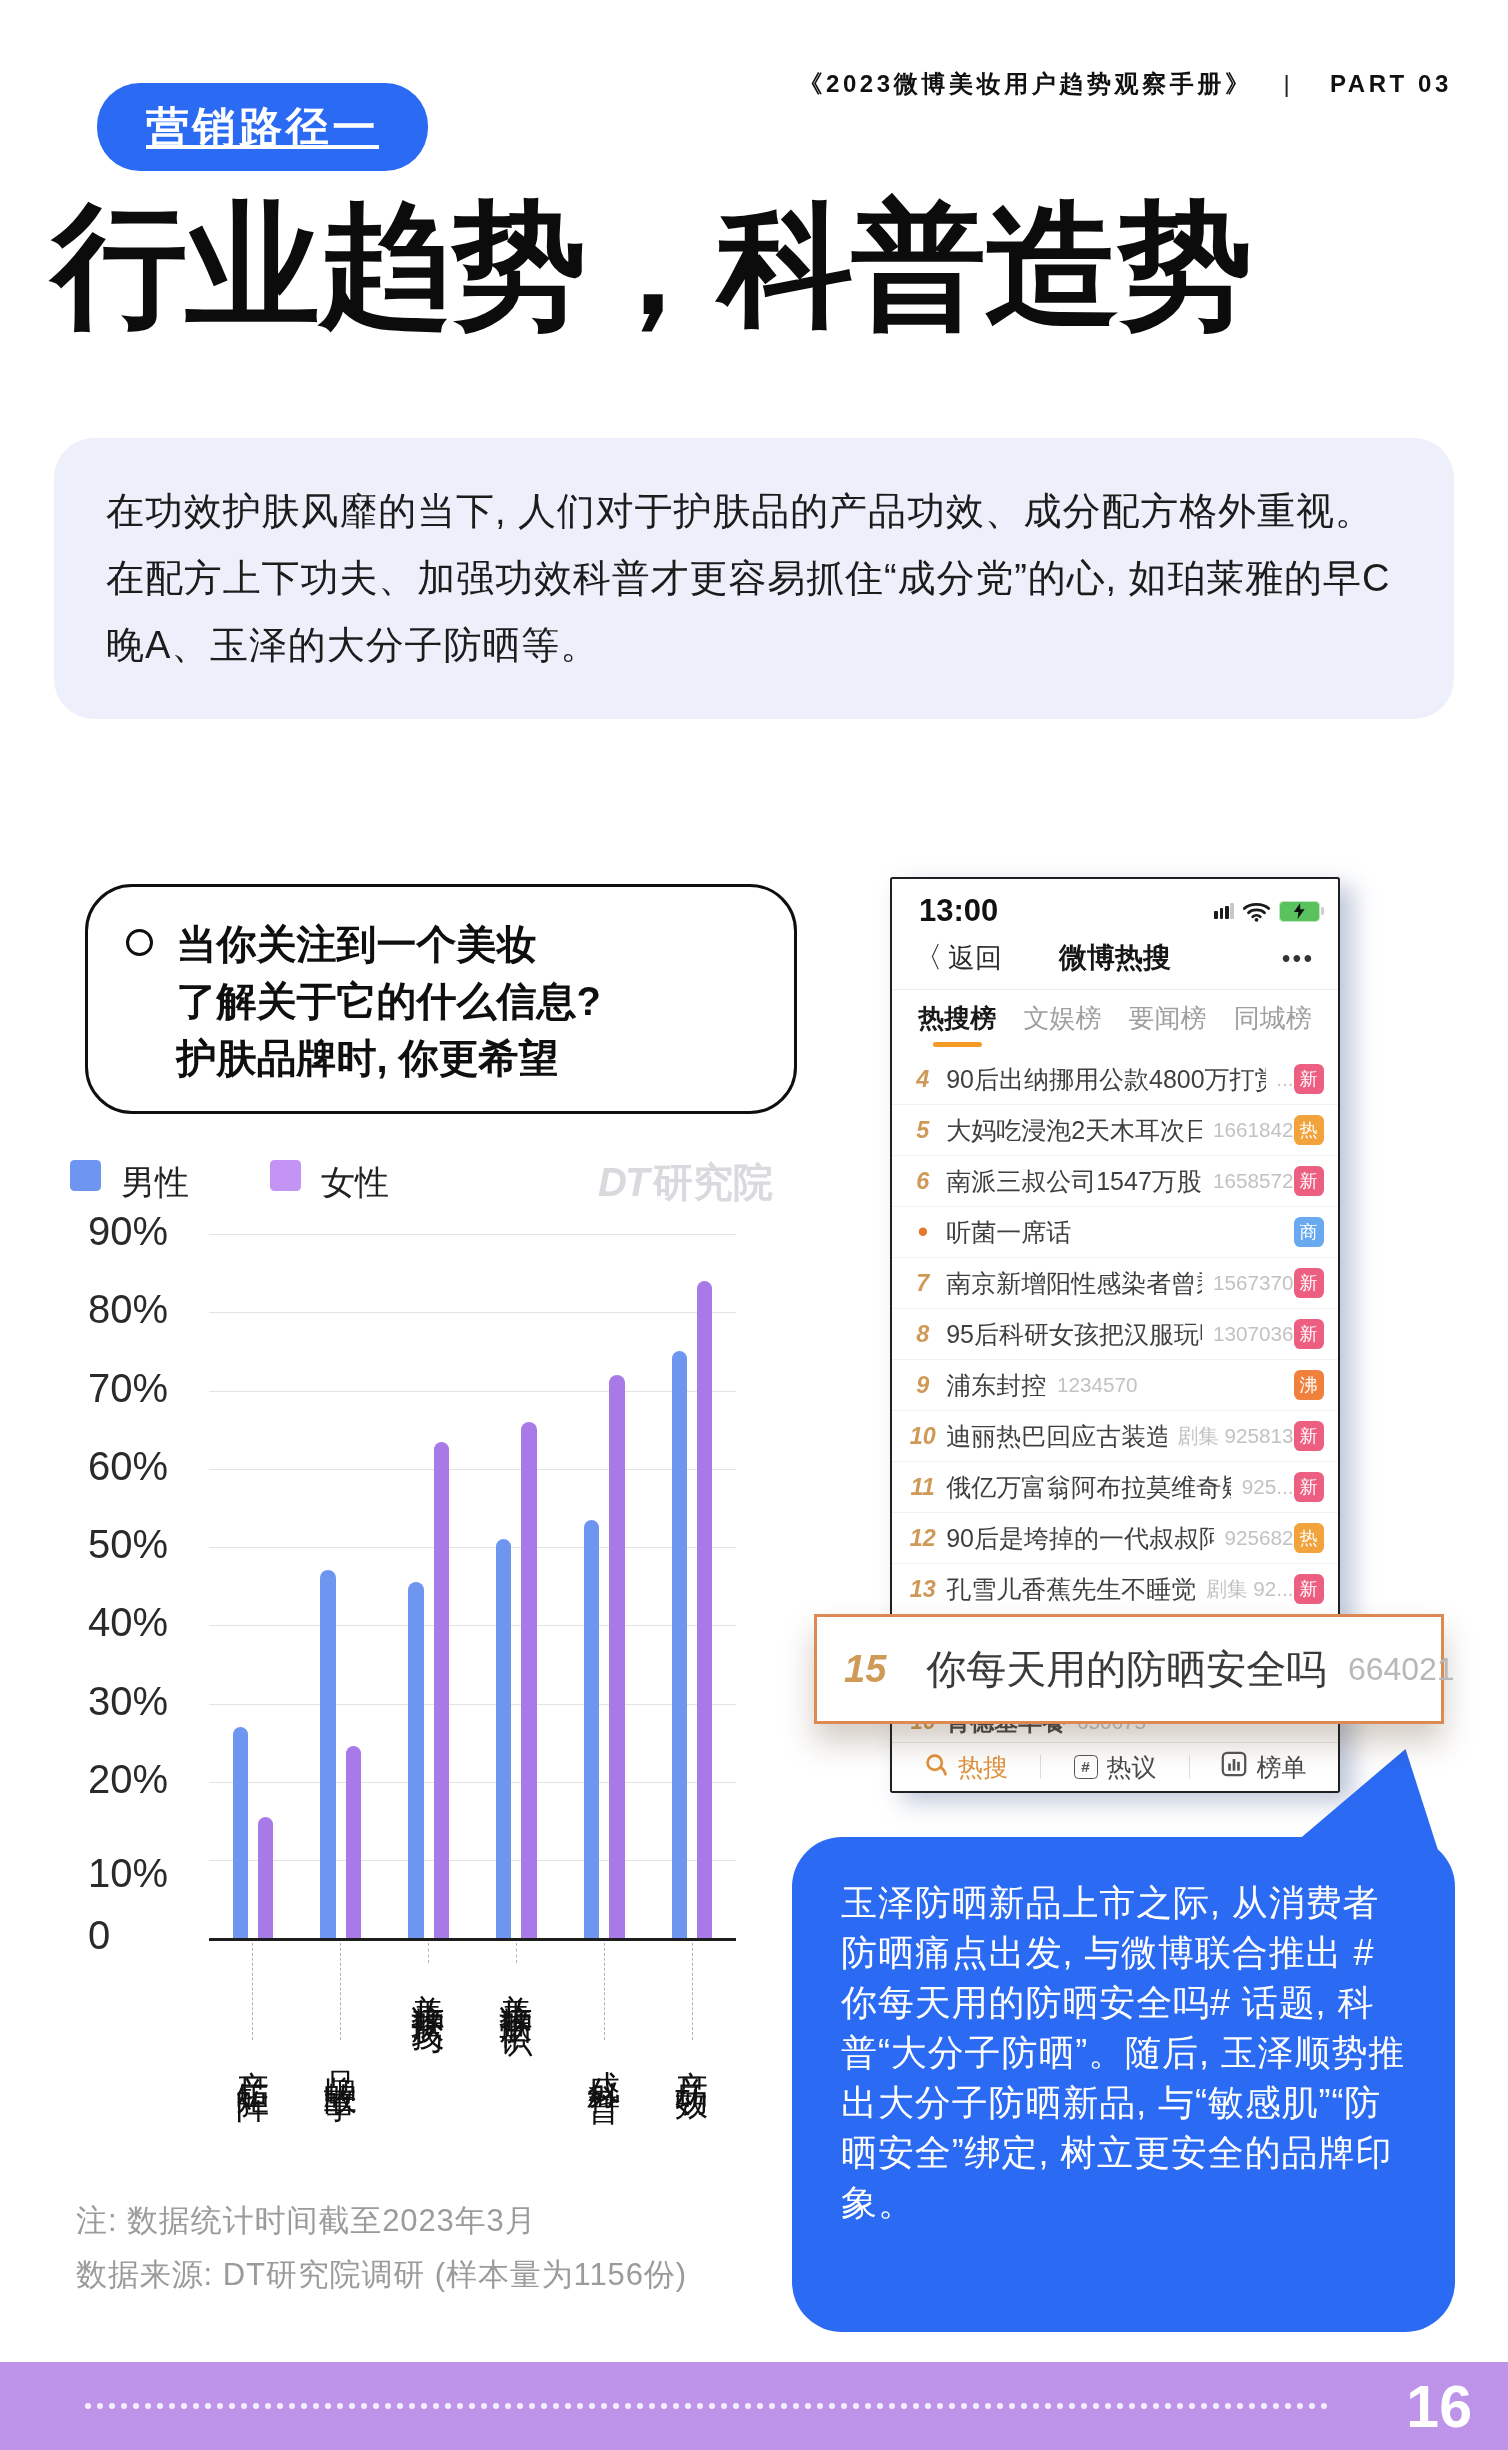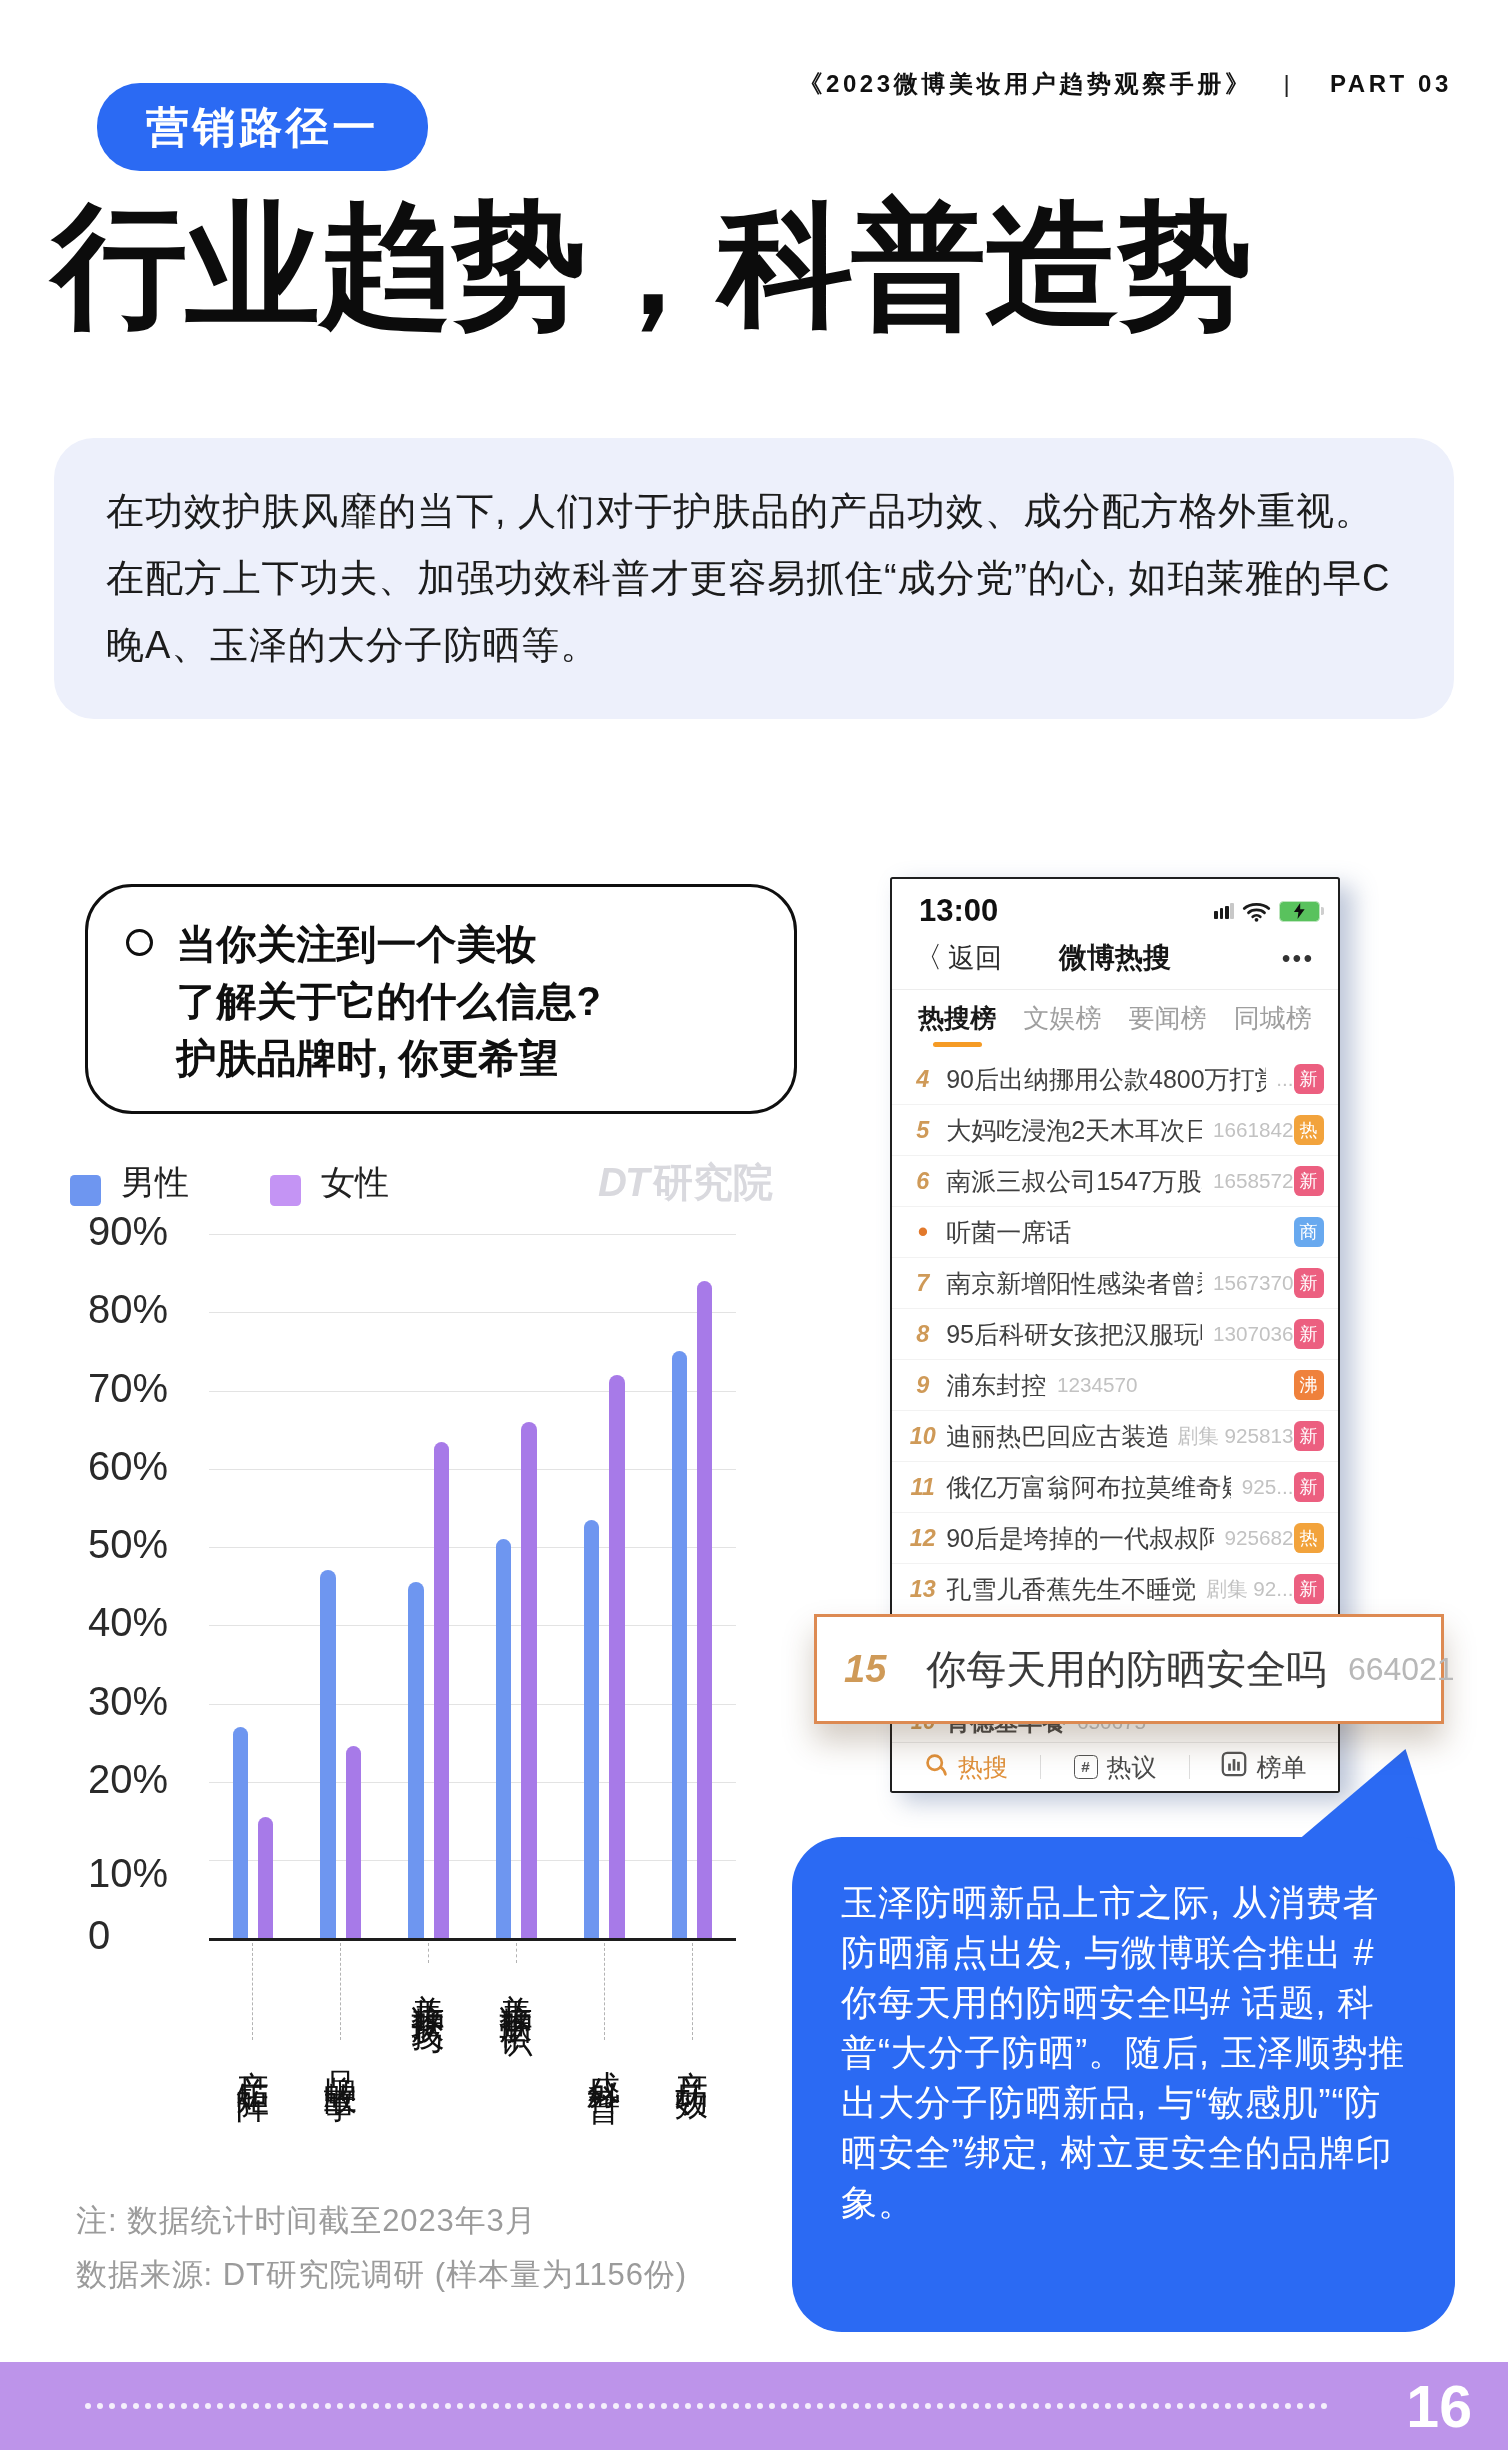--- a/index.html
+++ b/index.html
@@ -7,41 +7,41 @@
   .page { position:relative; width:1508px; height:2450px; background:#ffffff;
           font-family:"Liberation Sans", sans-serif; overflow:hidden; margin:0 auto; }
 
   
   .hdr { position:absolute; top:68px; right:56px; display:flex; align-items:center; gap:31px;
          font-size:24px; letter-spacing:3.6px; color:#111; font-weight:bold; }
   .hdr .bar { font-weight:normal; color:#222; }
 
   .badge { position:absolute; left:97px; top:83px; height:88px; line-height:88px;
            padding:0 49px; background:#2b6af3; color:#fff; font-size:43px; font-weight:bold;
-           border-radius:43px; letter-spacing:3.6px; }
+           border-radius:43px; letter-spacing:3.6px;text-decoration:underline; }
 
   .title { position:absolute; left:52px; top:176px; font-size:135px; font-weight:900;
            color:#0c0c0c; letter-spacing:-1.8px; white-space:nowrap; }
 
   .intro { position:absolute; left:54px; top:438px; width:1400px; min-height:270px;
            background:#edf0fb; border-radius:40px; padding:40px 52px; }
   .intro p { font-size:38px; line-height:67px; color:#1c1c1c; letter-spacing:0.9px; }
 
   
   .qbubble { position:absolute; left:85px; top:884px; width:712px; height:230px;
              border:3.6px solid #0f0f0f; border-radius:47px; background:#fff;
              display:flex; padding:29px 27px 0 38px; }
   .qcircle { width:27px; height:27px; border:3.6px solid #0f0f0f; border-radius:50%;
              margin:12.6px 23.4px 0 0; flex:none; }
   .qtext span { display:block; font-size:40px; font-weight:bold; color:#0f0f0f; line-height:57px; }
 
   
   .legend { position:absolute; left:70px; top:1158px; width:703px; height:49px;
             display:flex; align-items:center; }
-  .leg-item { display:flex; align-items:flex-end; margin-right:81px; }
+  .leg-item { display:flex; align-items:flex-start; margin-right:81px; }
   .leg-sw { width:31px; height:31px; border-radius:4.5px; margin-right:20px; }
   .leg-lb { font-size:34px; color:#222; }
   .wm { margin-left:auto; font-size:40px; font-weight:700; color:#d9d9de; white-space:nowrap; }
   .wm .dt { font-style:italic; letter-spacing:-1.8px; margin-right:5.4px; }
 
   
   .grid { position:absolute; left:54px; top:1234px; width:682px; height:705px; }
   .gline { position:absolute; left:155px; right:0; height:0.9px; background:#e3e3e3; }
   .gline.axis { height:2.7px; background:#1d1d1d; }
   .ylab { position:absolute; left:34px; transform:translateY(-55%); font-size:40px; color:#2a2a2a; }

